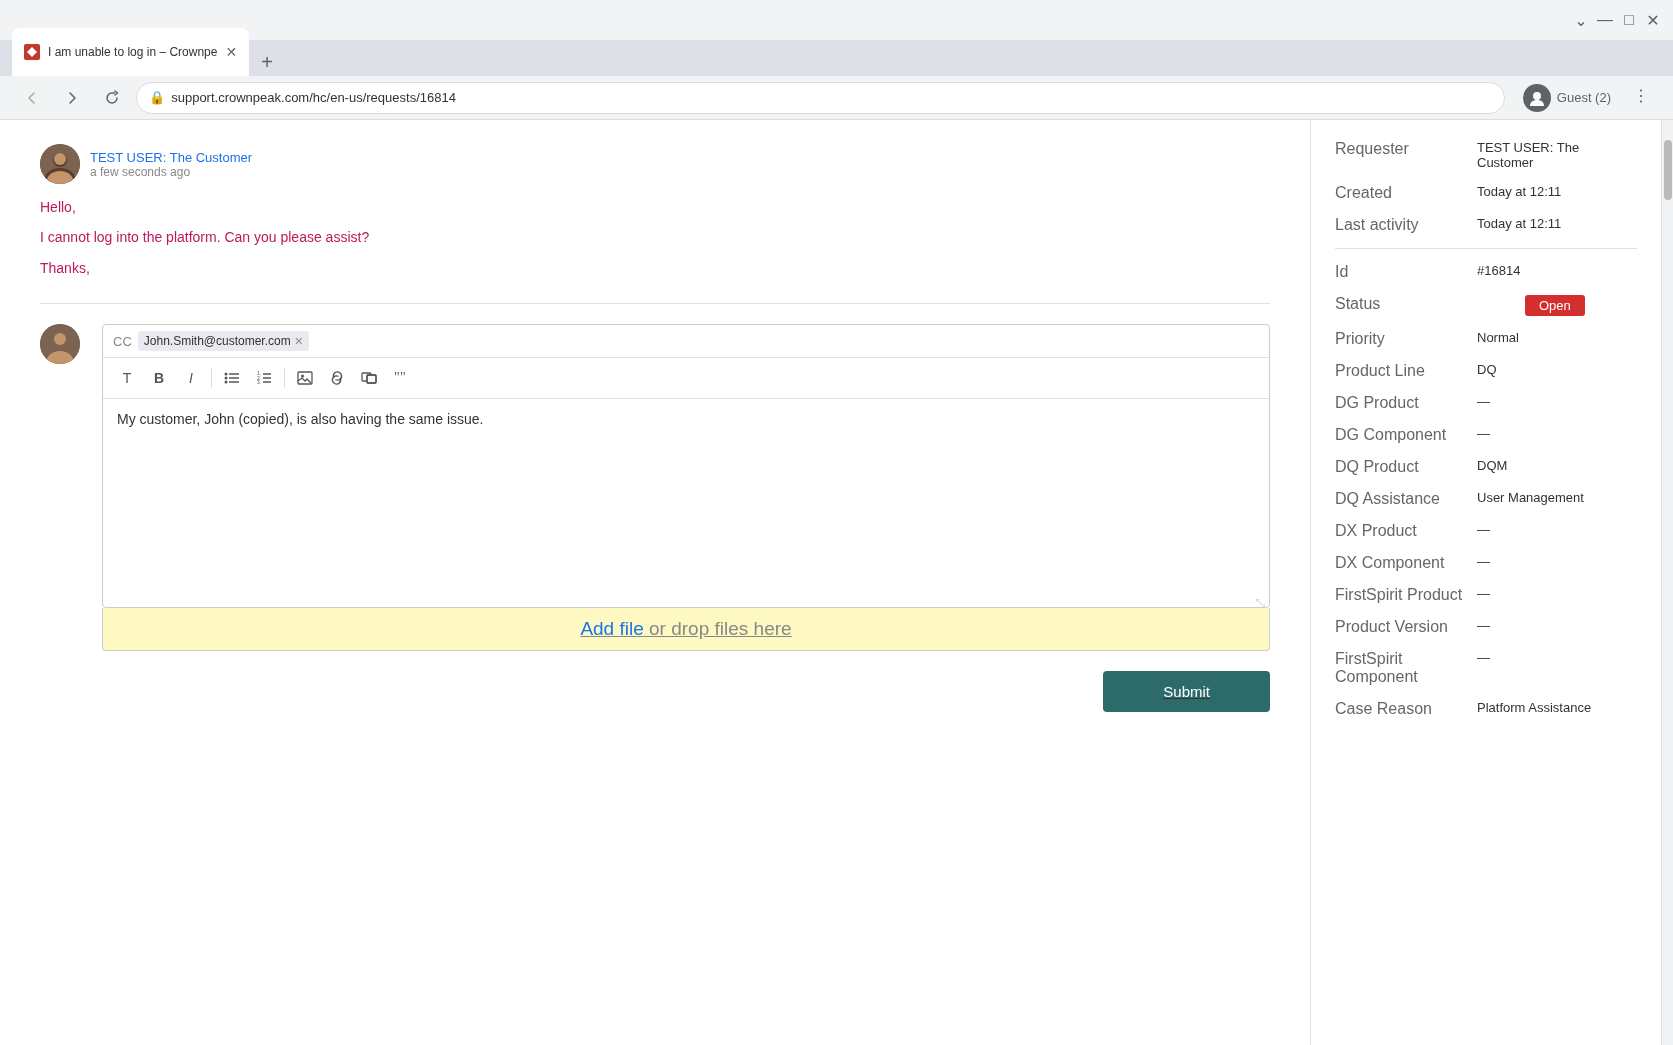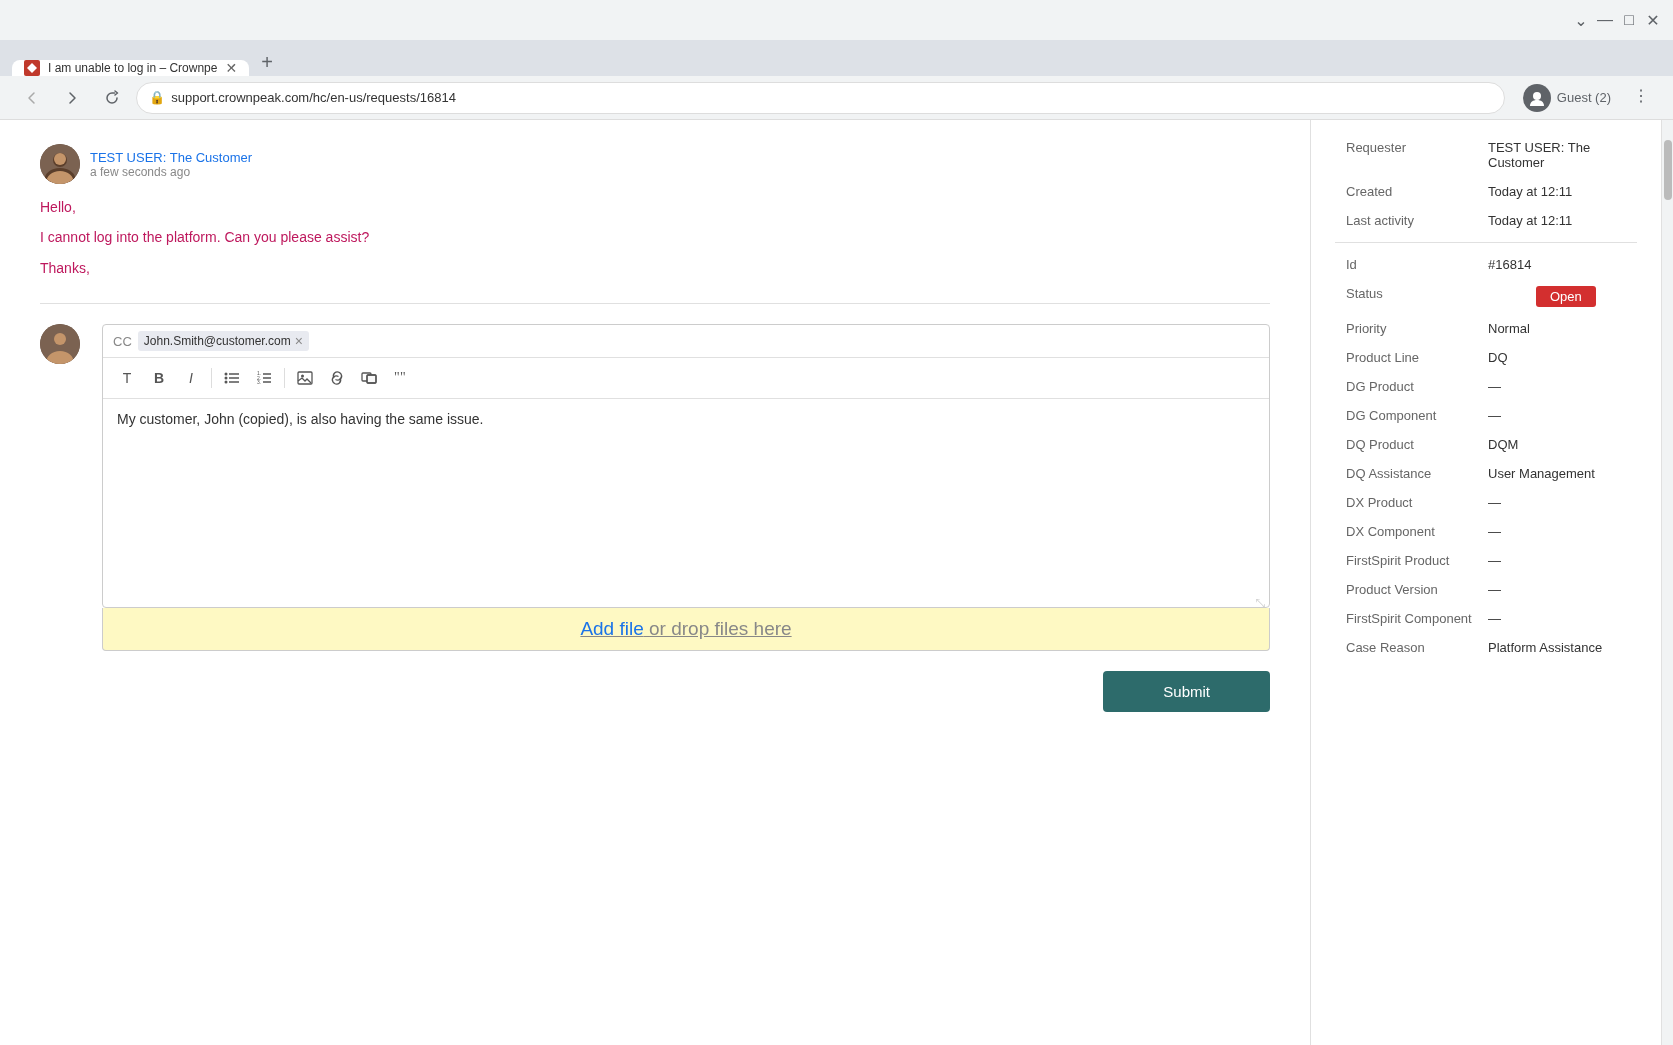--- a/index.html
+++ b/index.html
@@ -5,21 +5,21 @@
     * { box-sizing: border-box; margin: 0; padding: 0; }
     body { font-family: -apple-system, BlinkMacSystemFont, 'Segoe UI', Arial, sans-serif; font-size: 14px; background: #f1f3f4; color: #333; width: 1673px; height: 1045px; overflow: hidden; }
 
     
     .browser-chrome { background: #f1f3f4; width: 100%; }
     .title-bar { display: flex; align-items: center; padding: 8px 12px; gap: 8px; background: #f1f3f4; height: 40px; }
     .window-controls { display: flex; gap: 8px; margin-left: auto; }
     .win-btn { width: 16px; height: 16px; display: flex; align-items: center; justify-content: center; cursor: pointer; color: #5f6368; font-size: 16px; }
 
     .tab-bar { display: flex; align-items: flex-end; padding: 0 12px; background: #dde1e7; height: 36px; }
-    .tab { display: flex; align-items: center; gap: 8px; background: #fff; border-radius: 8px 8px 0 0; padding: 0 12px; height: 16px; min-width: 200px; max-width: 260px; font-size: 13px; color: #333; cursor: pointer; }
+    .tab { display: flex; align-items: center; gap: 8px; background: #fff; border-radius: 8px 8px 0 0; padding: 0 12px; height: 48px; min-width: 200px; max-width: 260px; font-size: 13px; color: #333; cursor: pointer; }
     .tab-favicon { width: 16px; height: 16px; border-radius: 2px; background: #c0392b; display: flex; align-items: center; justify-content: center; }
     .tab-favicon-inner { width: 10px; height: 10px; background: #fff; clip-path: polygon(50% 0%, 100% 50%, 50% 100%, 0% 50%); }
     .tab-title { flex: 1; overflow: hidden; text-overflow: ellipsis; white-space: nowrap; font-size: 12px; }
     .tab-close { color: #666; font-size: 14px; cursor: pointer; }
     .new-tab { width: 28px; height: 28px; display: flex; align-items: center; justify-content: center; color: #5f6368; font-size: 20px; cursor: pointer; margin-left: 4px; }
 
     .nav-bar { display: flex; align-items: center; gap: 8px; padding: 6px 16px; background: #f1f3f4; height: 44px; border-bottom: 1px solid #ddd; }
     .nav-btn { width: 32px; height: 32px; border-radius: 50%; display: flex; align-items: center; justify-content: center; cursor: pointer; color: #5f6368; font-size: 16px; }
     .nav-btn.disabled { color: #ccc; cursor: default; }
     .address-bar { flex: 1; height: 32px; background: #fff; border: 1px solid #ddd; border-radius: 16px; display: flex; align-items: center; padding: 0 12px; gap: 6px; font-size: 13px; color: #333; }
@@ -62,27 +62,27 @@
     .tool-bold { font-weight: bold; }
     .tool-italic { font-style: italic; }
 
     .editor-area { min-height: 200px; padding: 12px 14px; font-size: 14px; color: #333; outline: none; }
     .resize-handle { height: 8px; cursor: ns-resize; display: flex; align-items: center; justify-content: flex-end; padding-right: 4px; }
     .resize-icon { color: #ccc; font-size: 12px; }
 
     .file-drop-area { border: 1px solid #ccc; border-top: none; border-radius: 0 0 4px 4px; padding: 10px; text-align: center; font-size: 19px; color: #888; background: #fef9c3; text-decoration: underline; }
     .add-file-link { color: #1a73e8; cursor: pointer; }
 
-    .submit-area { display: flex; justify-content: flex-end; margin-top: 20px; }
+    .submit-area { display: flex; justify-content: flex-end; margin-top: 20px; text-decoration: underline; }
     .submit-btn { background: #2d6b6b; color: white; border: none; padding: 12px 60px; border-radius: 4px; font-size: 15px; cursor: pointer; }
 
     
     .sidebar { width: 350px; padding: 20px 24px; overflow-y: auto; flex-shrink: 0; }
     .sidebar-row { display: flex; gap: 12px; margin-bottom: 14px; align-items: flex-start; }
-    .sidebar-label { width: 130px; color: #666; font-size: 13px; flex-shrink: 0; margin-left: 11px; }
+    .sidebar-label { width: 130px; color: #666; font-size: 16px; flex-shrink: 0; }
     .sidebar-value { color: #333; font-size: 13px; flex: 1; }
     .status-badge { display: inline-block; background: #d32f2f; color: white; padding: 3px 14px; border-radius: 3px; font-size: 13px; font-weight: 500; margin-left: 48px; }
     .sidebar-divider { border: none; border-top: 1px solid #e0e0e0; margin: 8px 0 14px 0; }
     .em-dash { color: #333; }
 
     
     .sidebar::-webkit-scrollbar { width: 6px; }
     .sidebar::-webkit-scrollbar-track { background: #f1f1f1; }
     .sidebar::-webkit-scrollbar-thumb { background: #c1c1c1; border-radius: 3px; }
     .right-scrollbar { width: 12px; background: #f1f3f4; display: flex; flex-direction: column; align-items: center; border-left: 1px solid #e0e0e0; }

